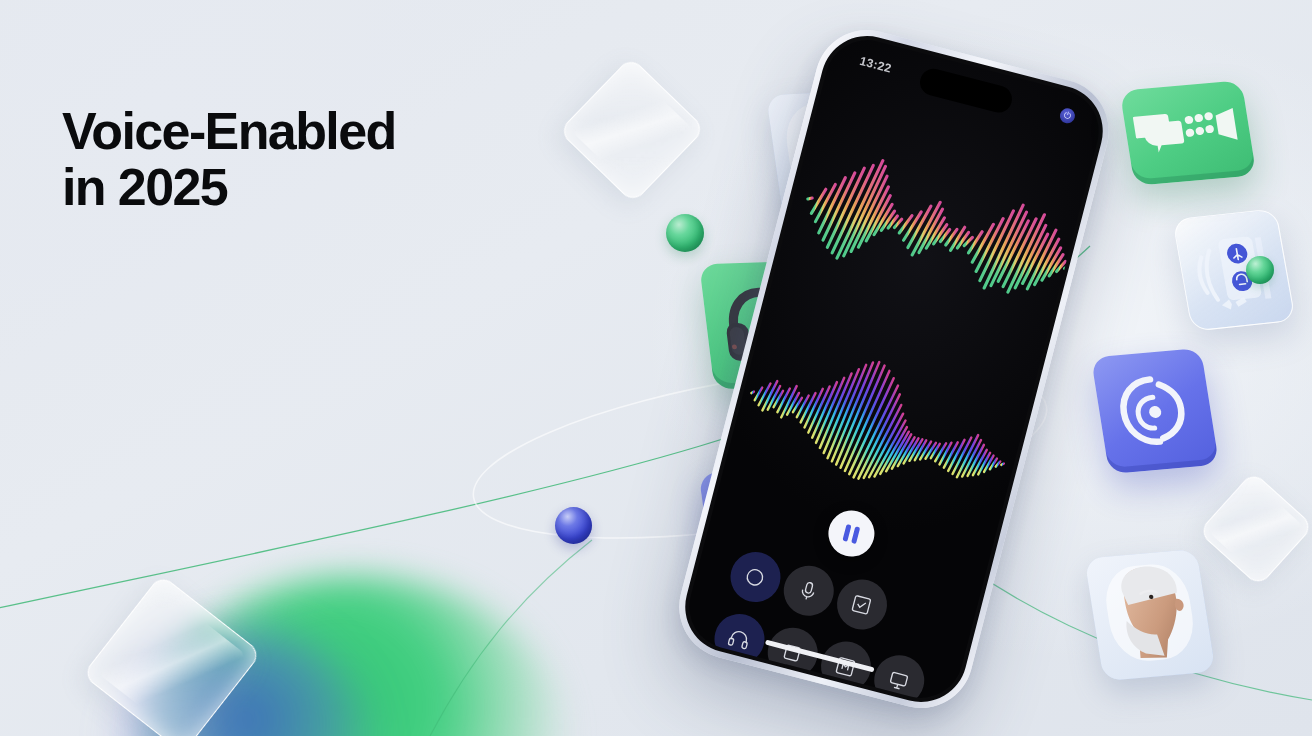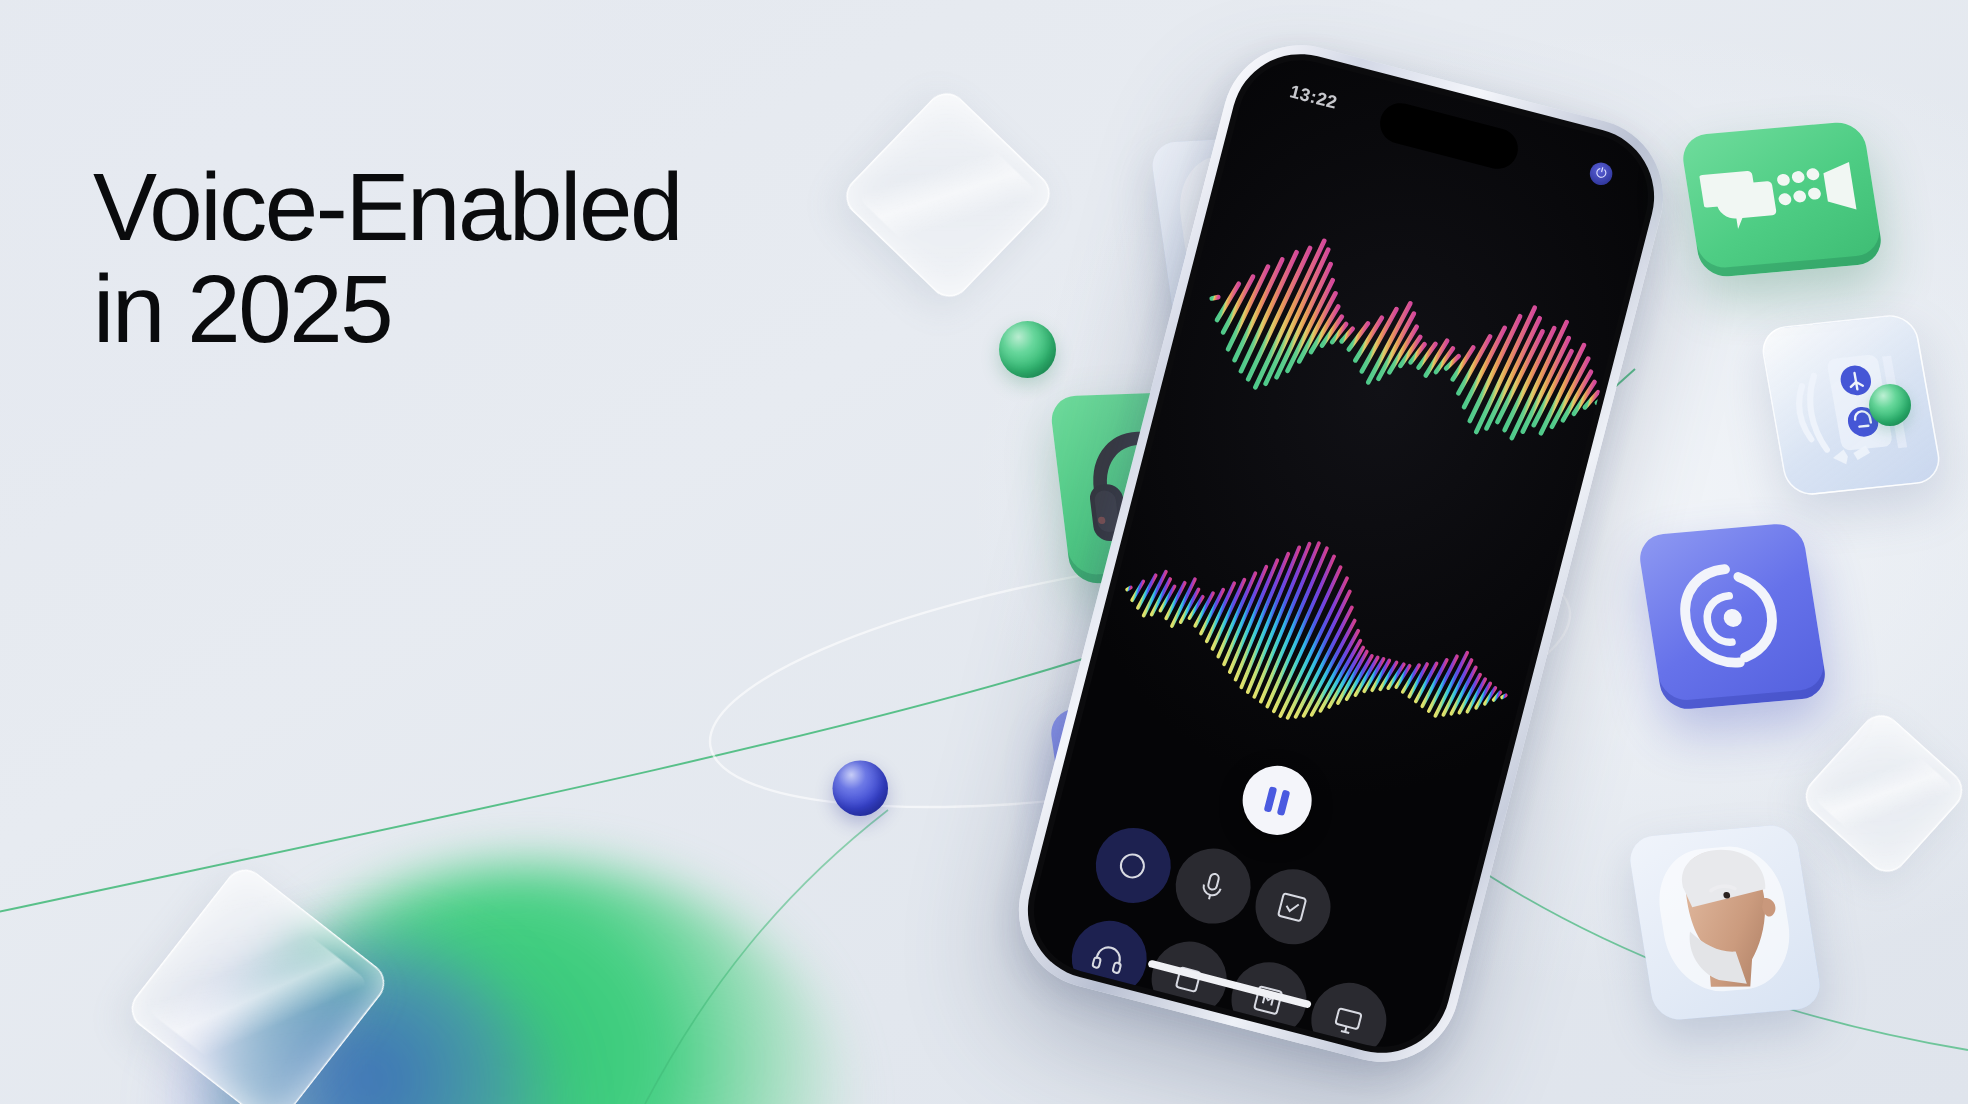--- a/index.html
+++ b/index.html
@@ -67,21 +67,21 @@
   }
   #sphere-green-sm {
     left: 1246px; top: 256px; width: 28px; height: 28px;
     background: radial-gradient(circle at 34% 28%, #bdf0d4 0%, #66d79a 30%, #2fb972 66%, #1d8f55 100%);
     box-shadow: 0 4px 9px rgba(40,130,90,.22), inset -2px -3px 7px rgba(10,80,50,.32);
   }
 
   
   #headline {
     position: absolute; left: 62px; top: 104px; width: 540px;
-    font-size: 64px; line-height: 1.07; font-weight: 400;
+    font-size: 52px; line-height: 1.07; font-weight: 700;
     letter-spacing: -1.6px; color: #0a0b0d;
   }
   #headline .ln { display: block; white-space: nowrap; }
 
   
   #phone-wrap {
     position: absolute; left: 744px; top: 46px;
     width: 300px; height: 646px;
     transform: rotate(14.5deg);
     transform-origin: 50% 50%;

